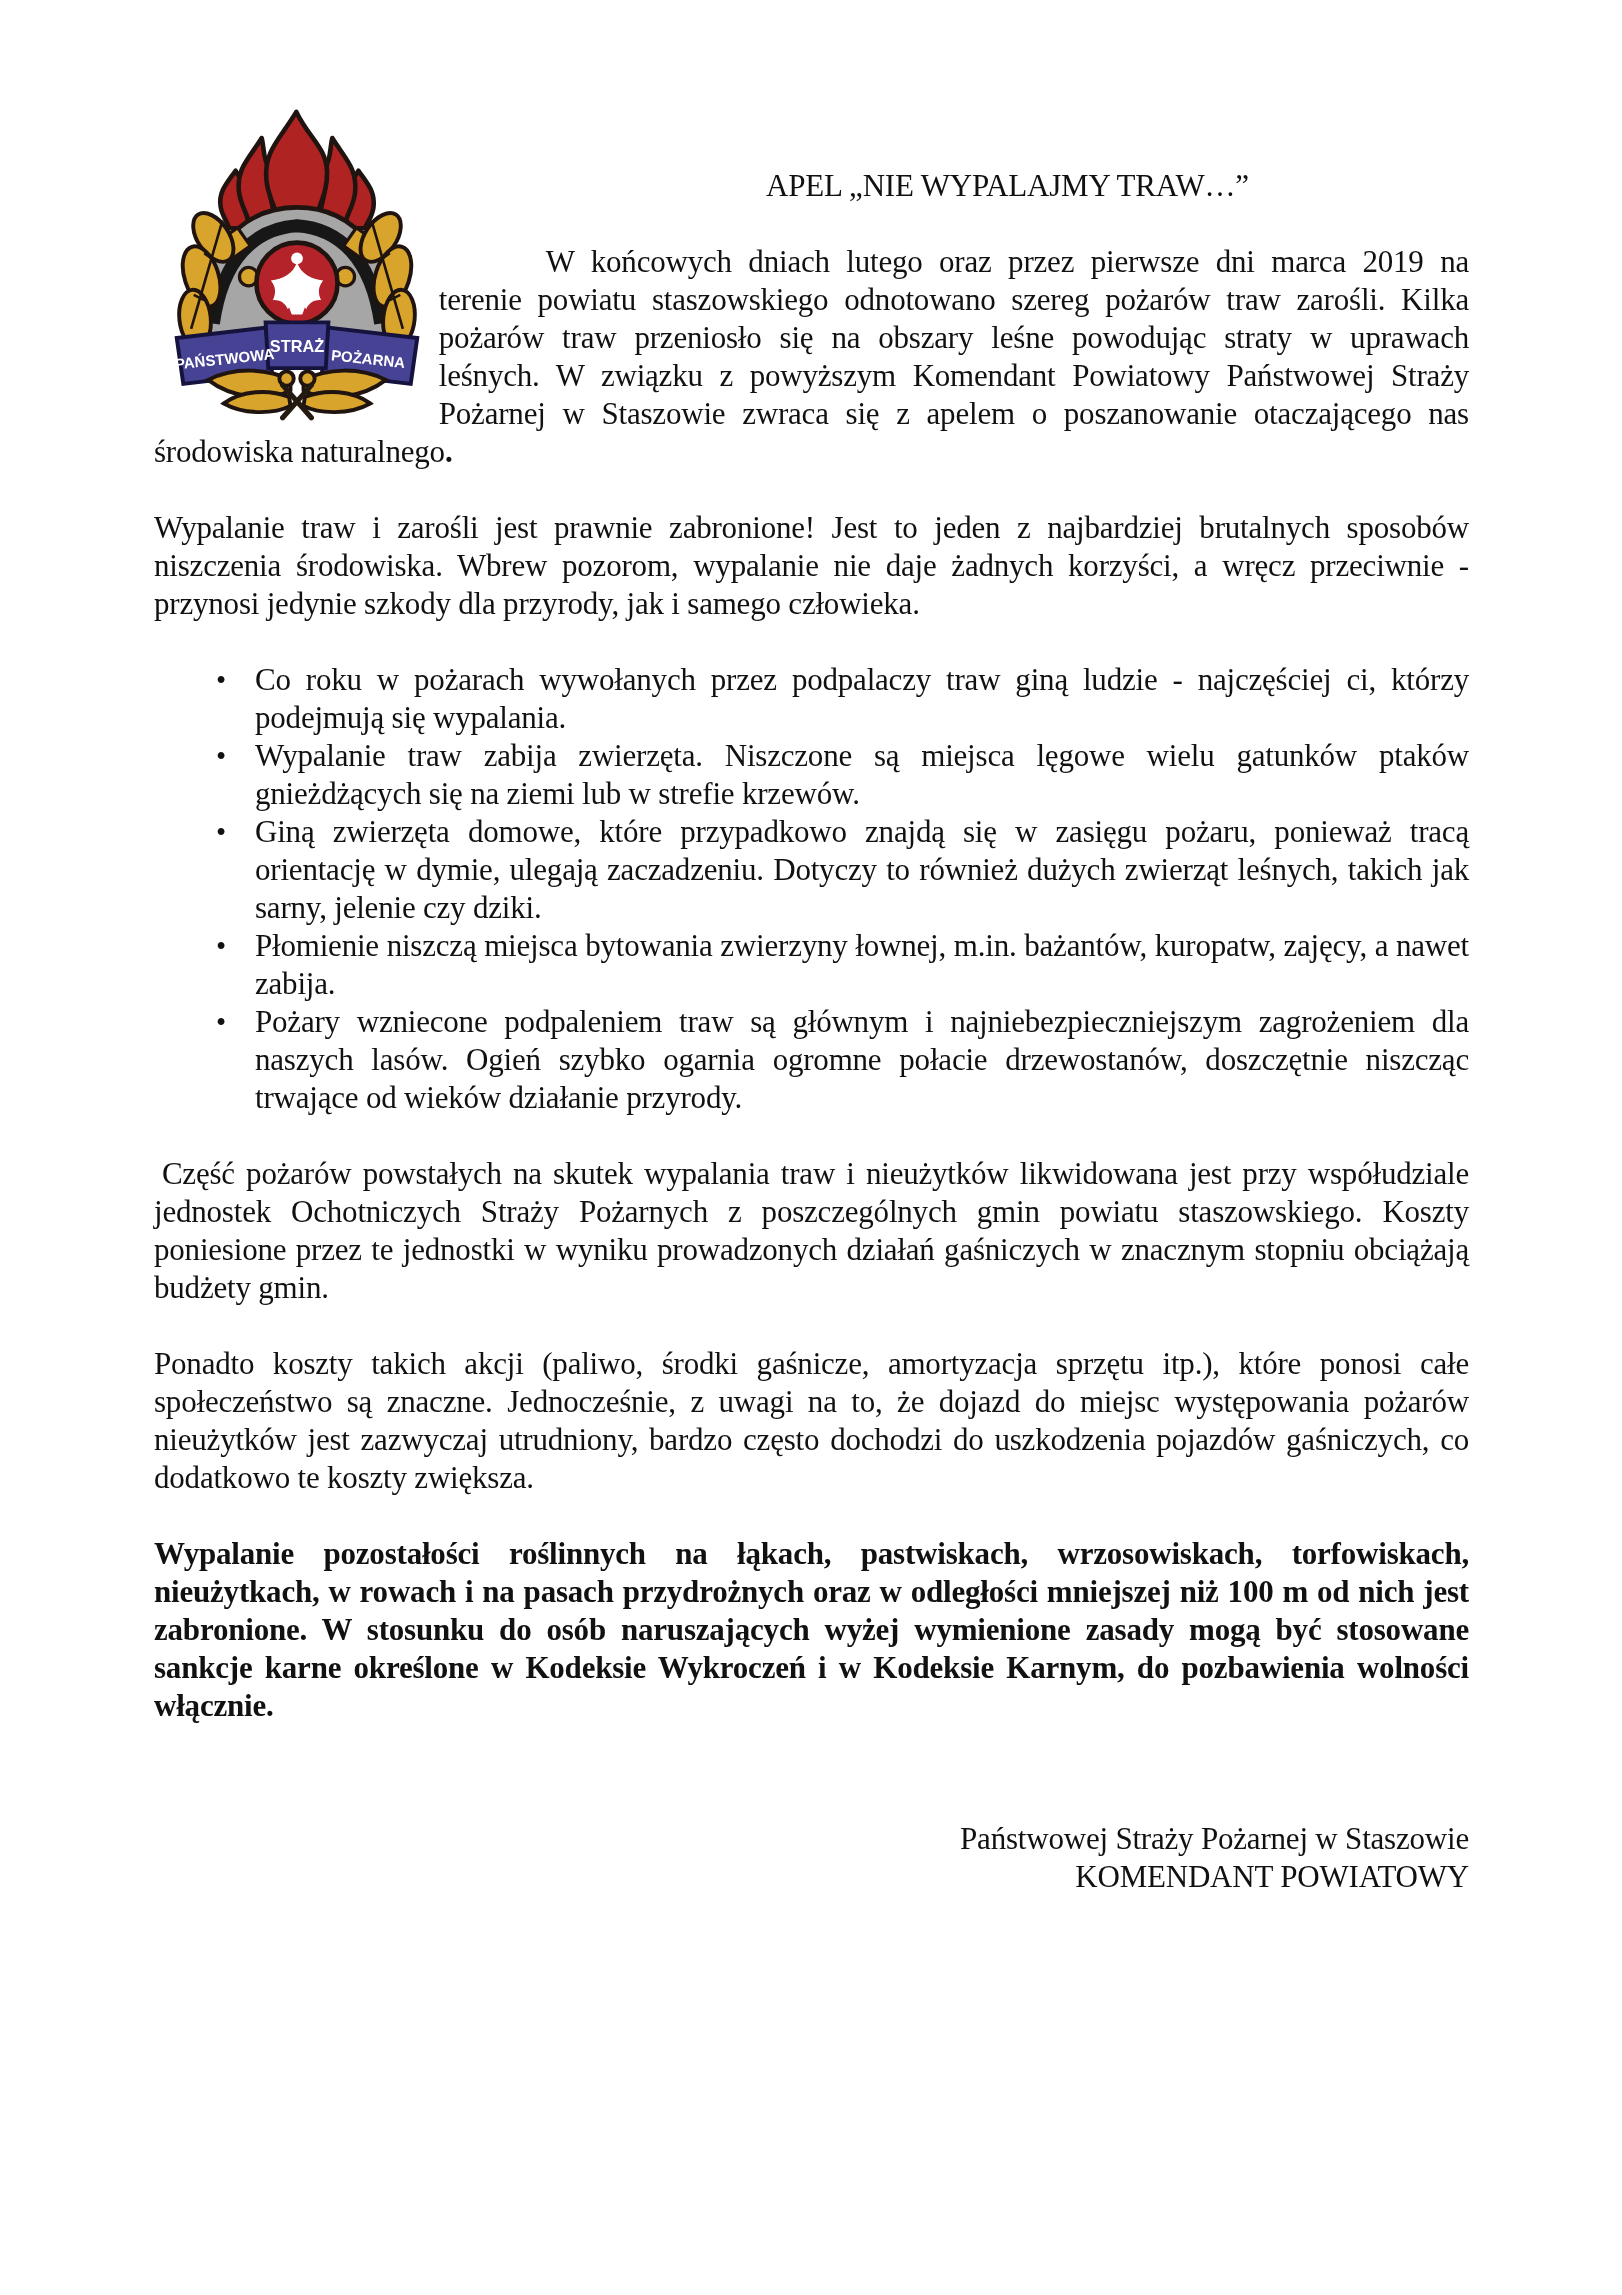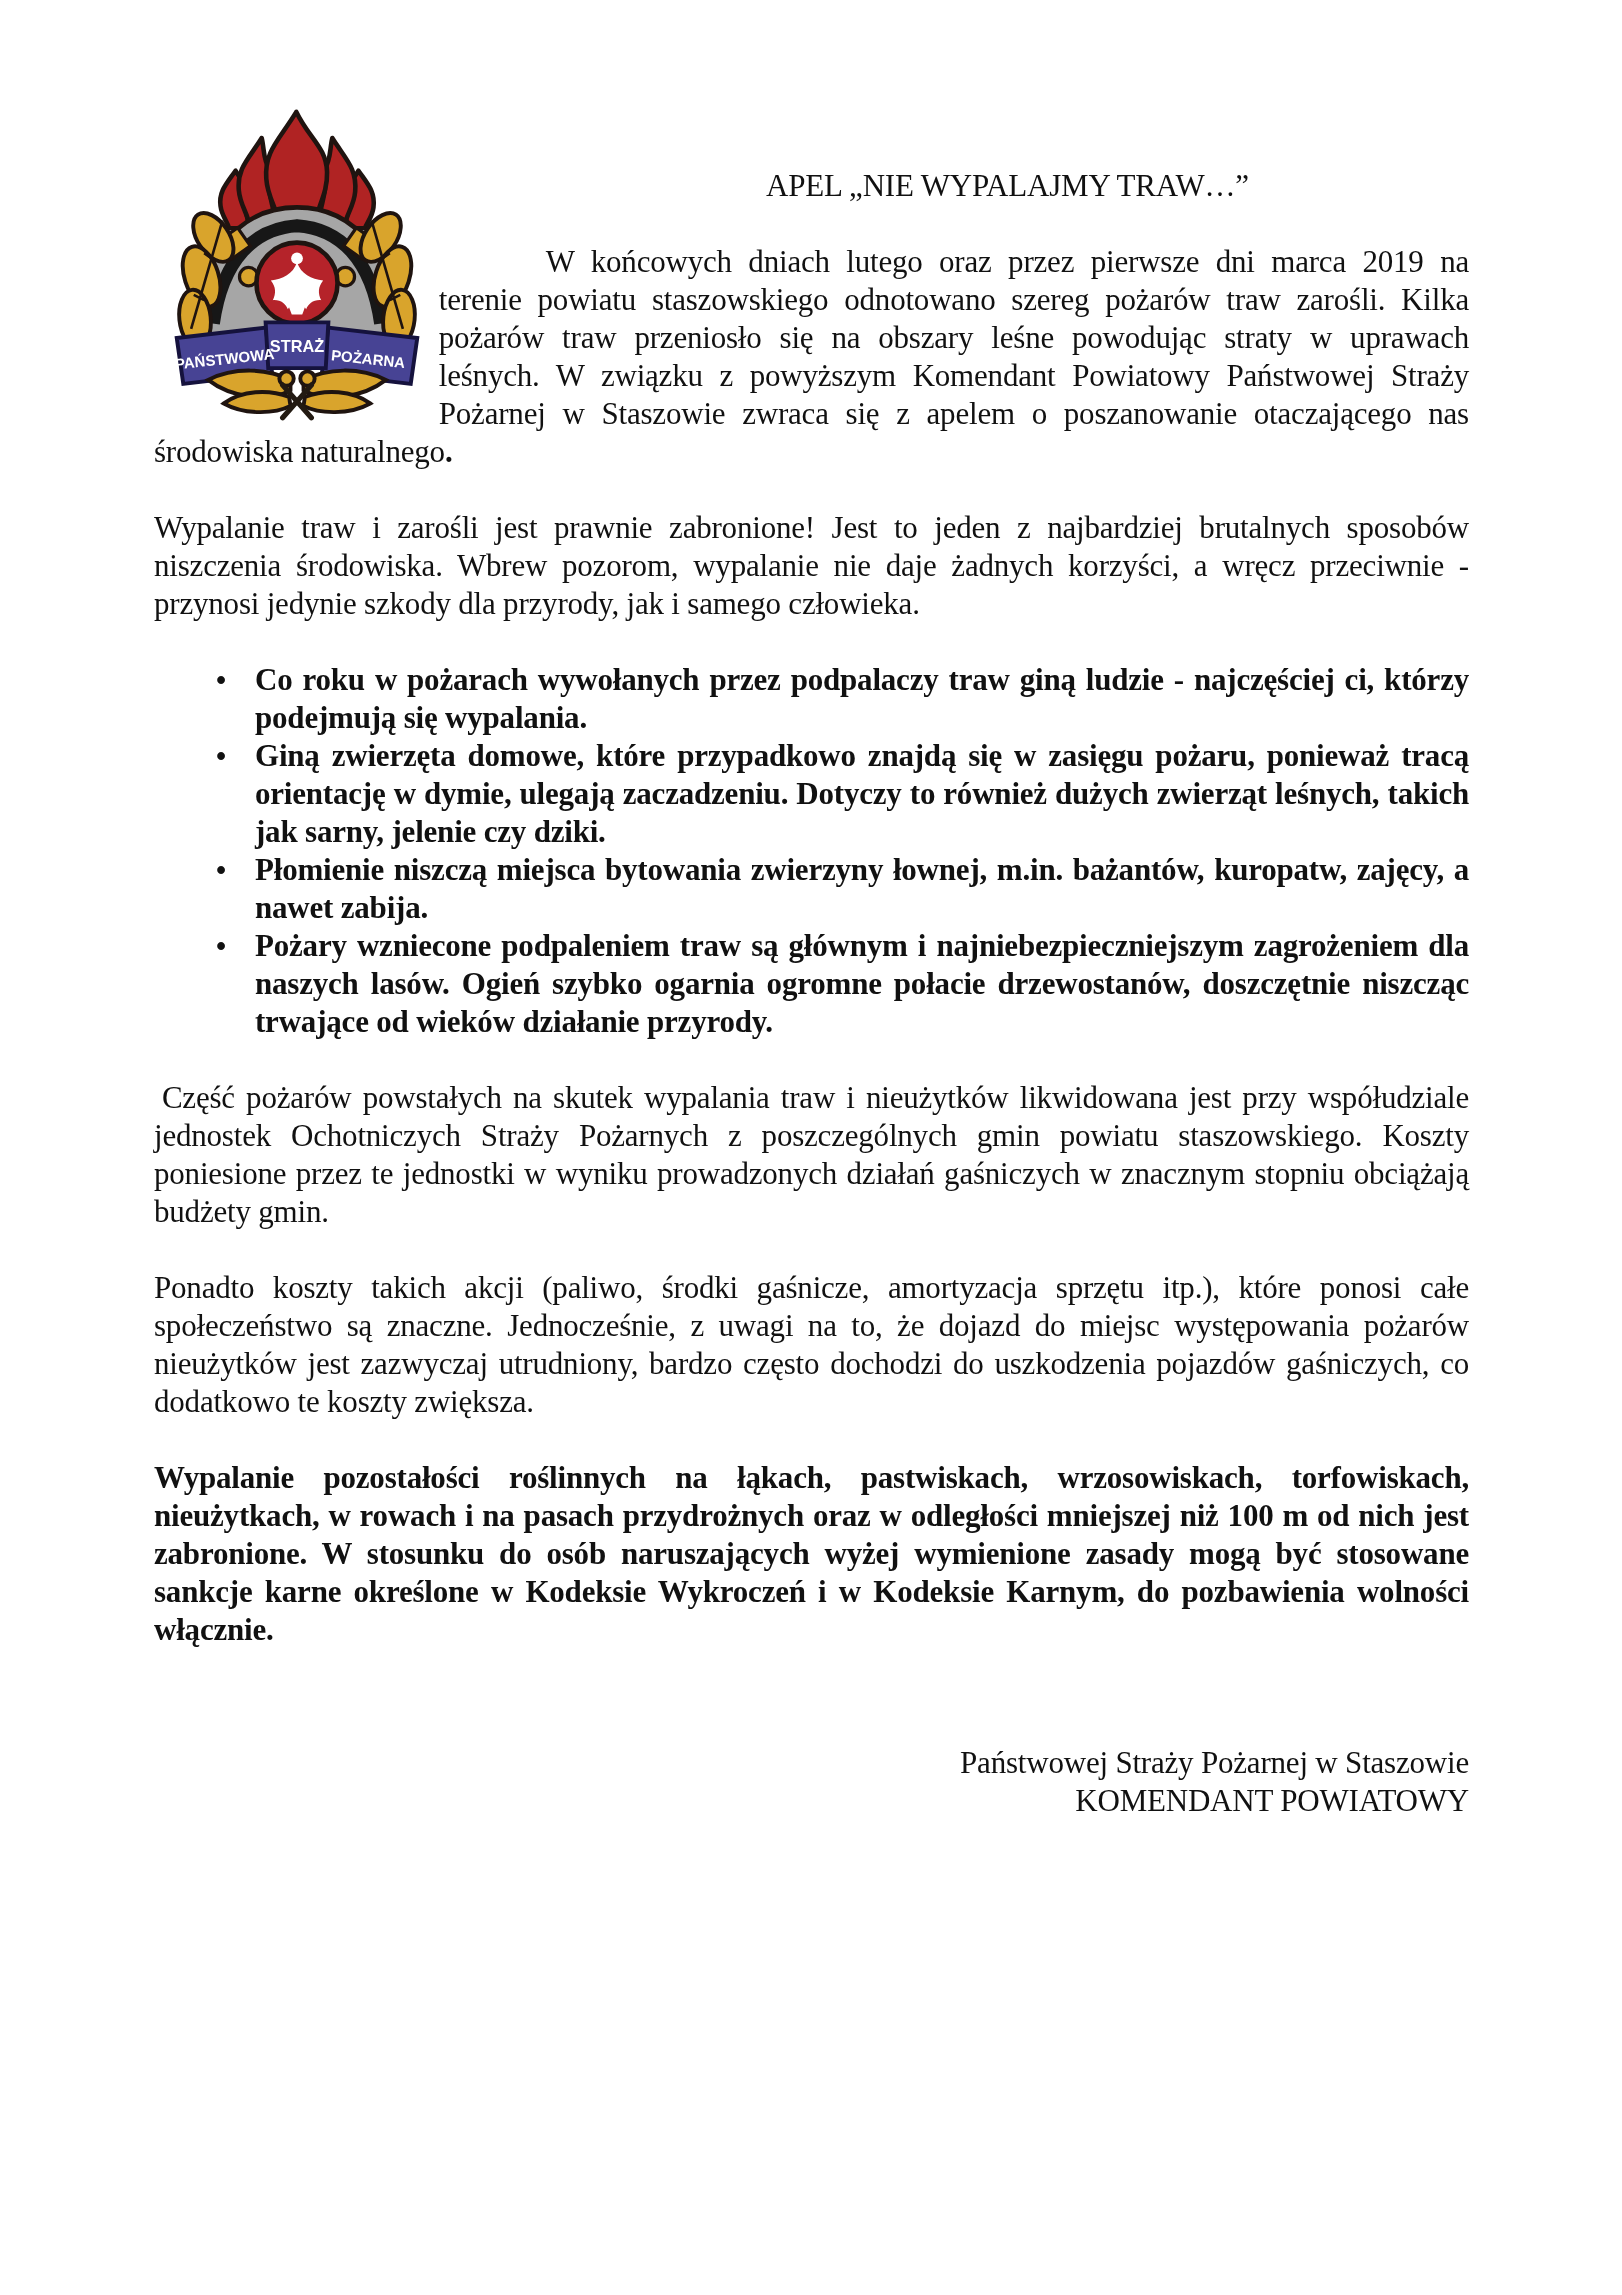--- a/index.html
+++ b/index.html
@@ -39,21 +39,20 @@
     letter-spacing: -0.2px;
   }
   p.intro { text-indent: 107px; }
   p.small-indent { text-indent: 7.9px; }
   p.bold-para { font-weight: bold; }
   .bold-dot { font-weight: bold; }
   ul.bullets {
     margin: 38px 0 0 0;
     padding: 0;
     list-style: none;
-    font-weight: bold;
   }
   ul.bullets li {
     position: relative;
     padding-left: 101px;
     font-size: 31px;
     line-height: 38px;
     text-align: justify;
     letter-spacing: -0.2px;
   }
   ul.bullets li::before {
@@ -151,20 +150,21 @@
   </div>
 
   <h1 class="title">APEL „NIE WYPALAJMY TRAW…”</h1>
 
   <p class="para intro"><span>W końcowych dniach lutego oraz przez pierwsze dni marca 2019 na terenie powiatu staszowskiego odnotowano szereg pożarów traw zarośli. Kilka pożarów traw przeniosło się na obszary leśne powodując straty w uprawach leśnych. W związku z powyższym Komendant Powiatowy Państwowej Straży Pożarnej w Staszowie zwraca się z apelem o poszanowanie otaczającego nas środowiska naturalnego</span><span class="bold-dot">.</span></p>
 
   <p class="para">Wypalanie traw i zarośli jest prawnie zabronione! Jest to jeden z najbardziej brutalnych sposobów niszczenia środowiska. Wbrew pozorom, wypalanie nie daje żadnych korzyści, a wręcz przeciwnie - przynosi jedynie szkody dla przyrody, jak i samego człowieka.</p>
 
   <ul class="bullets">
     <li>Co roku w pożarach wywołanych przez podpalaczy traw giną ludzie - najczęściej ci, którzy podejmują się wypalania.</li>
+    <li>Wypalanie traw zabija zwierzęta. Niszczone są miejsca lęgowe wielu gatunków ptaków gnieżdżących się na ziemi lub w strefie krzewów.</li>
     <li>Giną zwierzęta domowe, które przypadkowo znajdą się w zasięgu pożaru, ponieważ tracą orientację w dymie, ulegają zaczadzeniu. Dotyczy to również dużych zwierząt leśnych, takich jak sarny, jelenie czy dziki.</li>
     <li>Płomienie niszczą miejsca bytowania zwierzyny łownej, m.in. bażantów, kuropatw, zajęcy, a nawet zabija.</li>
     <li>Pożary wzniecone podpaleniem traw są głównym i najniebezpieczniejszym zagrożeniem dla naszych lasów. Ogień szybko ogarnia ogromne połacie drzewostanów, doszczętnie niszcząc trwające od wieków działanie przyrody.</li>
   </ul>
 
   <p class="para small-indent">Część pożarów powstałych na skutek wypalania traw i nieużytków likwidowana jest przy współudziale jednostek Ochotniczych Straży Pożarnych z poszczególnych gmin powiatu staszowskiego. Koszty poniesione przez te jednostki w wyniku prowadzonych działań gaśniczych w znacznym stopniu obciążają budżety gmin.</p>
 
   <p class="para">Ponadto koszty takich akcji (paliwo, środki gaśnicze, amortyzacja sprzętu itp.), które ponosi całe społeczeństwo są znaczne. Jednocześnie, z uwagi na to, że dojazd do miejsc występowania pożarów nieużytków jest zazwyczaj utrudniony, bardzo często dochodzi do uszkodzenia pojazdów gaśniczych, co dodatkowo te koszty zwiększa.</p>
 
   <p class="para bold-para">Wypalanie pozostałości roślinnych na łąkach, pastwiskach, wrzosowiskach, torfowiskach, nieużytkach, w rowach i na pasach przydrożnych oraz w odległości mniejszej niż 100 m od nich jest zabronione. W stosunku do osób naruszających wyżej wymienione zasady mogą być stosowane sankcje karne określone w Kodeksie Wykroczeń i w Kodeksie Karnym, do pozbawienia wolności włącznie.</p>

